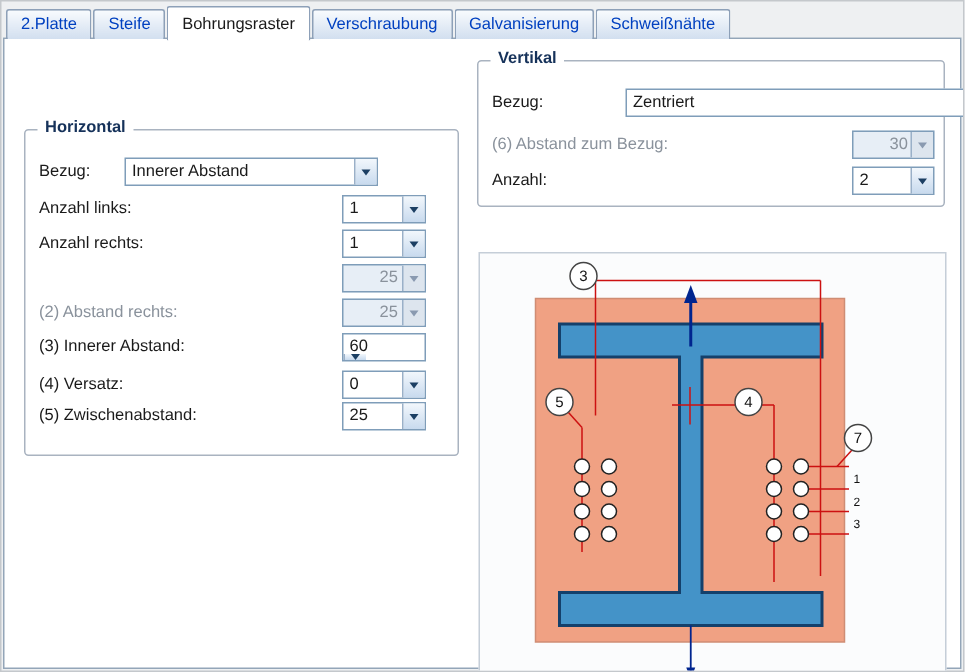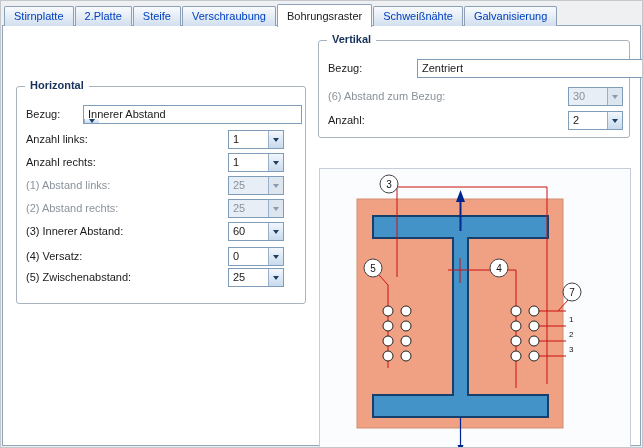--- a/index.html
+++ b/index.html
@@ -19,21 +19,21 @@
   .gtitle { position:absolute; top:-8px; left:8px; background:#fff; padding:0 5px; font-weight:bold; color:var(--group-title-color,#16325a); white-space:nowrap; }
   .grow { position:absolute; left:0; right:0; height:19px;text-decoration:underline; }
   .grow .lbl { position:absolute; left:9px; top:0; line-height:19px; white-space:nowrap; }
   .grow.dis .lbl { color:#8a929c; }
 
   
   .dd { position:absolute; top:0; height:19px; background:#fff; border:1px solid #7f9db9; display:flex; align-items:stretch; cursor:default; }
   .dd-val { flex:1; line-height:17px; padding-left:4px; overflow:hidden; white-space:nowrap; }
   .dd-btn { width:15px; border-left:1px solid #9ab0c8; background:linear-gradient(#f2f7fc,#c8daee); display:flex; align-items:center; justify-content:center; }
   .arr { width:0; height:0; border-left:3.5px solid transparent; border-right:3.5px solid transparent; border-top:4px solid #1c3f63; }
-  .dd.disabled { background:#e7eef6; color:#8a929c; }
+  .dd.disabled { background:#e7eef6; color:#8a929c;padding-left:20px; }
   .dd.disabled .dd-btn { background:#dde5ee; }
   .dd.disabled .arr { border-top-color:#8a9ab0; }
 
   
   .toolbtn { position:absolute; width:20px; height:19px; border:1px solid #7f9db9; background:linear-gradient(#fdfefe,#dce8f4); display:flex; align-items:center; justify-content:center; cursor:default; }
 
   
   .diagram { position:absolute; left:316px; top:142px; width:312px; height:294px; background:#fbfcfd; border:1px solid #c5ced8; }
   .plate { fill:var(--plate-color,#f0a183); stroke:#cf8d74; stroke-width:1; }
   .beam  { fill:var(--beam-color,#4493c8); stroke:var(--beam-border-color,#14406b); stroke-width:2; }
@@ -44,37 +44,36 @@
   .callout circle { fill:#fff; stroke:#444; stroke-width:1; }
   .callout text { font-size:10px; fill:#111; text-anchor:middle; font-family:"Liberation Sans",sans-serif; }
   .rowlbl { font-size:8px; fill:#111; font-family:"Liberation Sans",sans-serif; }
 </style>
 </head>
 <body>
 
 <div class="window">
 
   <div class="tabbar">
-    <div class="tab">Stirnplatte</div>
     <div class="tab">2.Platte</div>
     <div class="tab">Steife</div>
+    <div class="tab active">Bohrungsraster</div>
     <div class="tab">Verschraubung</div>
-    <div class="tab active">Bohrungsraster</div>
+    <div class="tab">Galvanisierung</div>
     <div class="tab">Schweißnähte</div>
-    <div class="tab">Galvanisierung</div>
   </div>
 
   <div class="panel">
 
     <div class="group" style="left:13px; top:14px; width:290px; height:218px;margin-top:46px;">
       <span class="gtitle">Horizontal</span>
 
       <div class="grow" style="top:18px;">
         <span class="lbl">Bezug:</span>
-        <div class="dd" style="left:66px; width:219px;flex-direction:column;">
+        <div class="dd" style="left:66px; width:169px;">
           <span class="dd-val">Innerer Abstand</span>
           <span class="dd-btn">
               <span class="arr"></span>
             </span>
         </div>
       </div>
 
       <div class="grow" style="top:43px;">
         <span class="lbl">Anzahl links:</span>
         <div class="dd" style="left:211px; width:56px;">
@@ -89,42 +88,41 @@
         <span class="lbl">Anzahl rechts:</span>
         <div class="dd" style="left:211px; width:56px;">
           <span class="dd-val">1</span>
           <span class="dd-btn">
               <span class="arr"></span>
             </span>
         </div>
       </div>
 
       <div class="grow dis" style="top:89px;">
-        <span class="lbl">(1) Abstand links:</span>
         <div class="dd disabled" style="left:211px; width:56px;">
           <span class="dd-val">25</span>
           <span class="dd-btn">
               <span class="arr"></span>
             </span>
         </div>
       </div>
 
       <div class="grow dis" style="top:112px;">
         <span class="lbl">(2) Abstand rechts:</span>
         <div class="dd disabled" style="left:211px; width:56px;">
           <span class="dd-val">25</span>
           <span class="dd-btn">
               <span class="arr"></span>
             </span>
         </div>
       </div>
 
       <div class="grow" style="top:135px;">
         <span class="lbl">(3) Innerer Abstand:</span>
-        <div class="dd" style="left:211px; width:56px;">
+        <div class="dd" style="left:211px; width:56px;flex-direction:column;">
           <span class="dd-val">60</span>
           <span class="dd-btn">
               <span class="arr"></span>
             </span>
         </div>
       </div>
 
       <div class="grow" style="top:160px;">
         <span class="lbl">(4) Versatz:</span>
         <div class="dd" style="left:211px; width:56px;">

